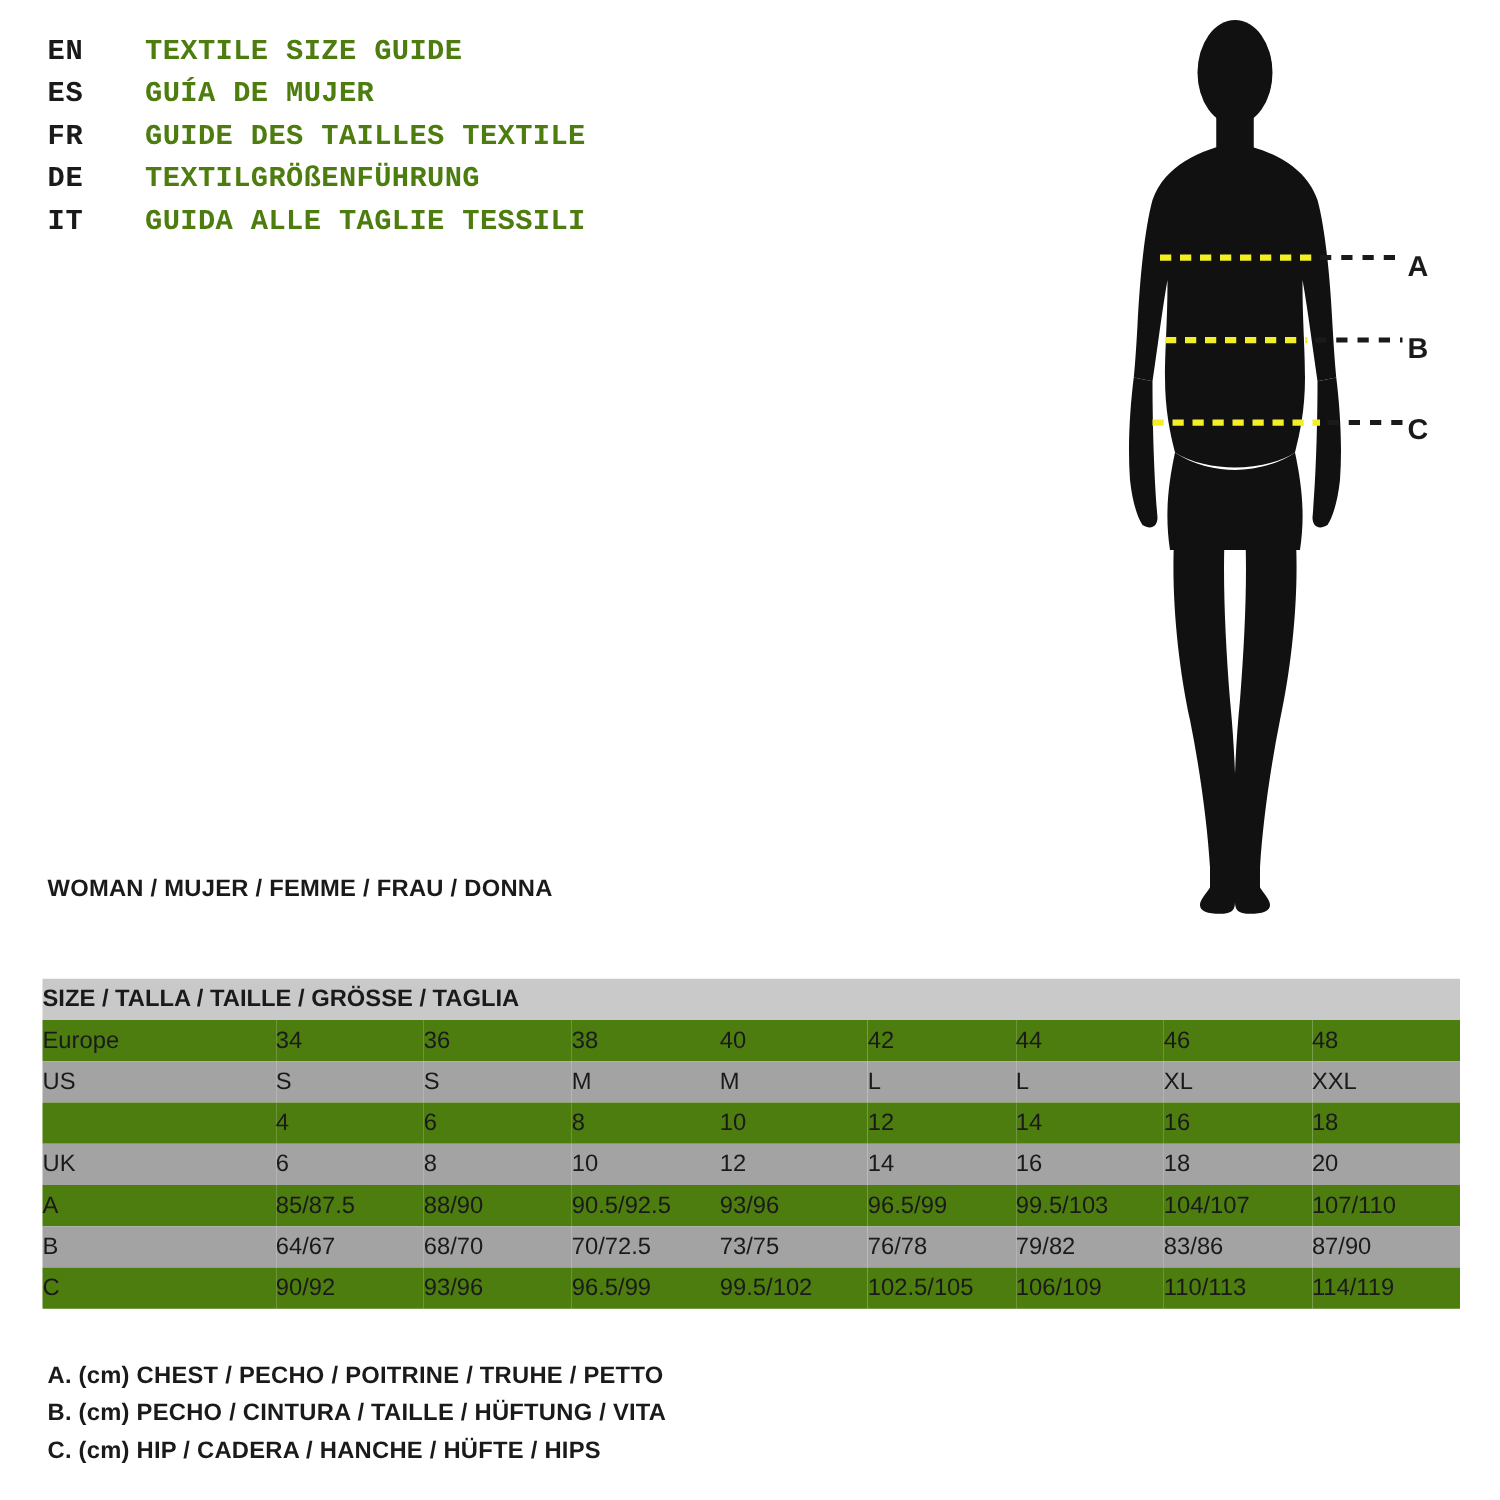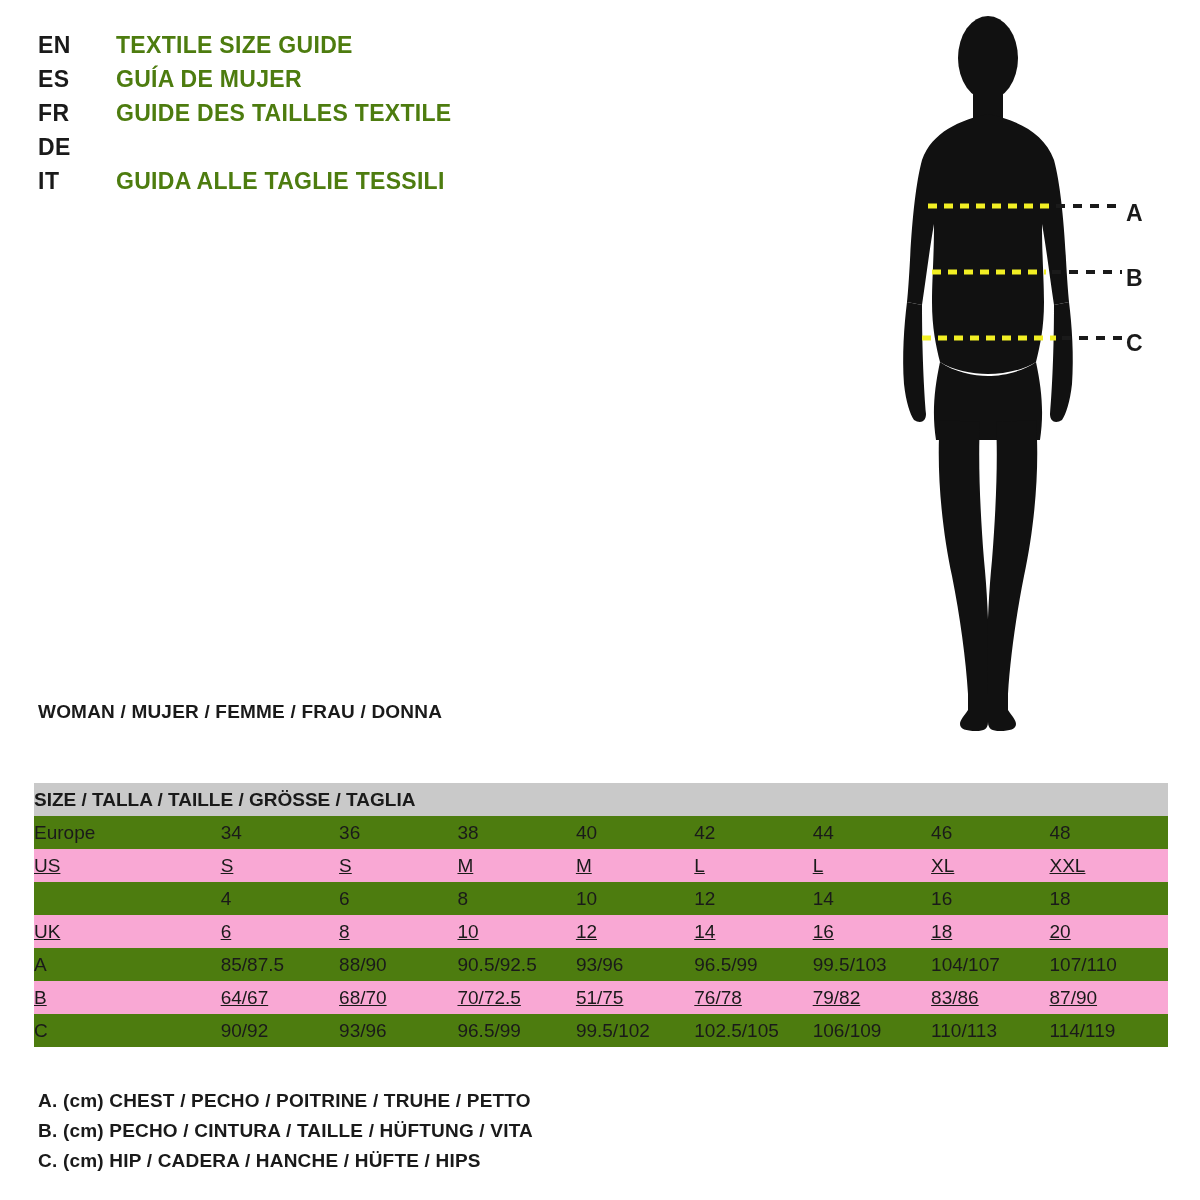--- a/index.html
+++ b/index.html
@@ -23,22 +23,23 @@
 
   
   .titles {
     position: absolute;
     left: 38px;
     top: 28px;
     width: 560px;
   }
   .title-row {
     display: flex;
-    align-items: center;
+    align-items: flex-start;
     height: 34px;
+    font-family: Liberation Mono, monospace;
   }
   .title-lang {
     width: 78px;
     font-size: 23px;
     font-weight: bold;
     letter-spacing: 0.5px;
     color: #1a1a1a;
   }
   .title-text {
     font-size: 23px;
@@ -103,21 +104,21 @@
   .row-header {
     background: #c9c9c9;
     font-weight: bold;
     padding-left: 20px;
   }
   .row-header td {
     padding-left: 8px;
     font-size: 19px;
   }
   .row-light { background: #4d7c0f; }
-  .row-dark  { background: #f9a8d4; text-decoration: underline; }
+  .row-dark  { background: #a3a3a3; }
 
   td.label-cell {
     padding-left: 8px;
     text-align: left;
     width: 186px;
   }
   td.val-cell {
     text-align: left;
     width: 118px;
   }
@@ -150,20 +151,21 @@
     <div class="title-row">
       <span class="title-lang">ES</span>
       <span class="title-text">GUÍA DE MUJER</span>
     </div>
     <div class="title-row">
       <span class="title-lang">FR</span>
       <span class="title-text">GUIDE DES TAILLES TEXTILE</span>
     </div>
     <div class="title-row">
       <span class="title-lang">DE</span>
+      <span class="title-text">TEXTILGRÖßENFÜHRUNG</span>
     </div>
     <div class="title-row">
       <span class="title-lang">IT</span>
       <span class="title-text">GUIDA ALLE TAGLIE TESSILI</span>
     </div>
   </div>
 
   <div class="figure-wrap">
     <svg class="figure-svg" width="330" height="740" viewBox="0 0 330 740" xmlns="http://www.w3.org/2000/svg">
       <g fill="#111111">
@@ -304,21 +306,21 @@
         <td class="val-cell">99.5/103</td>
         <td class="val-cell">104/107</td>
         <td class="val-cell">107/110</td>
       </tr>
 
       <tr class="row-dark">
         <td class="label-cell">B</td>
         <td class="val-cell">64/67</td>
         <td class="val-cell">68/70</td>
         <td class="val-cell">70/72.5</td>
-        <td class="val-cell">51/75</td>
+        <td class="val-cell">73/75</td>
         <td class="val-cell">76/78</td>
         <td class="val-cell">79/82</td>
         <td class="val-cell">83/86</td>
         <td class="val-cell">87/90</td>
       </tr>
 
       <tr class="row-light">
         <td class="label-cell">C</td>
         <td class="val-cell">90/92</td>
         <td class="val-cell">93/96</td>

